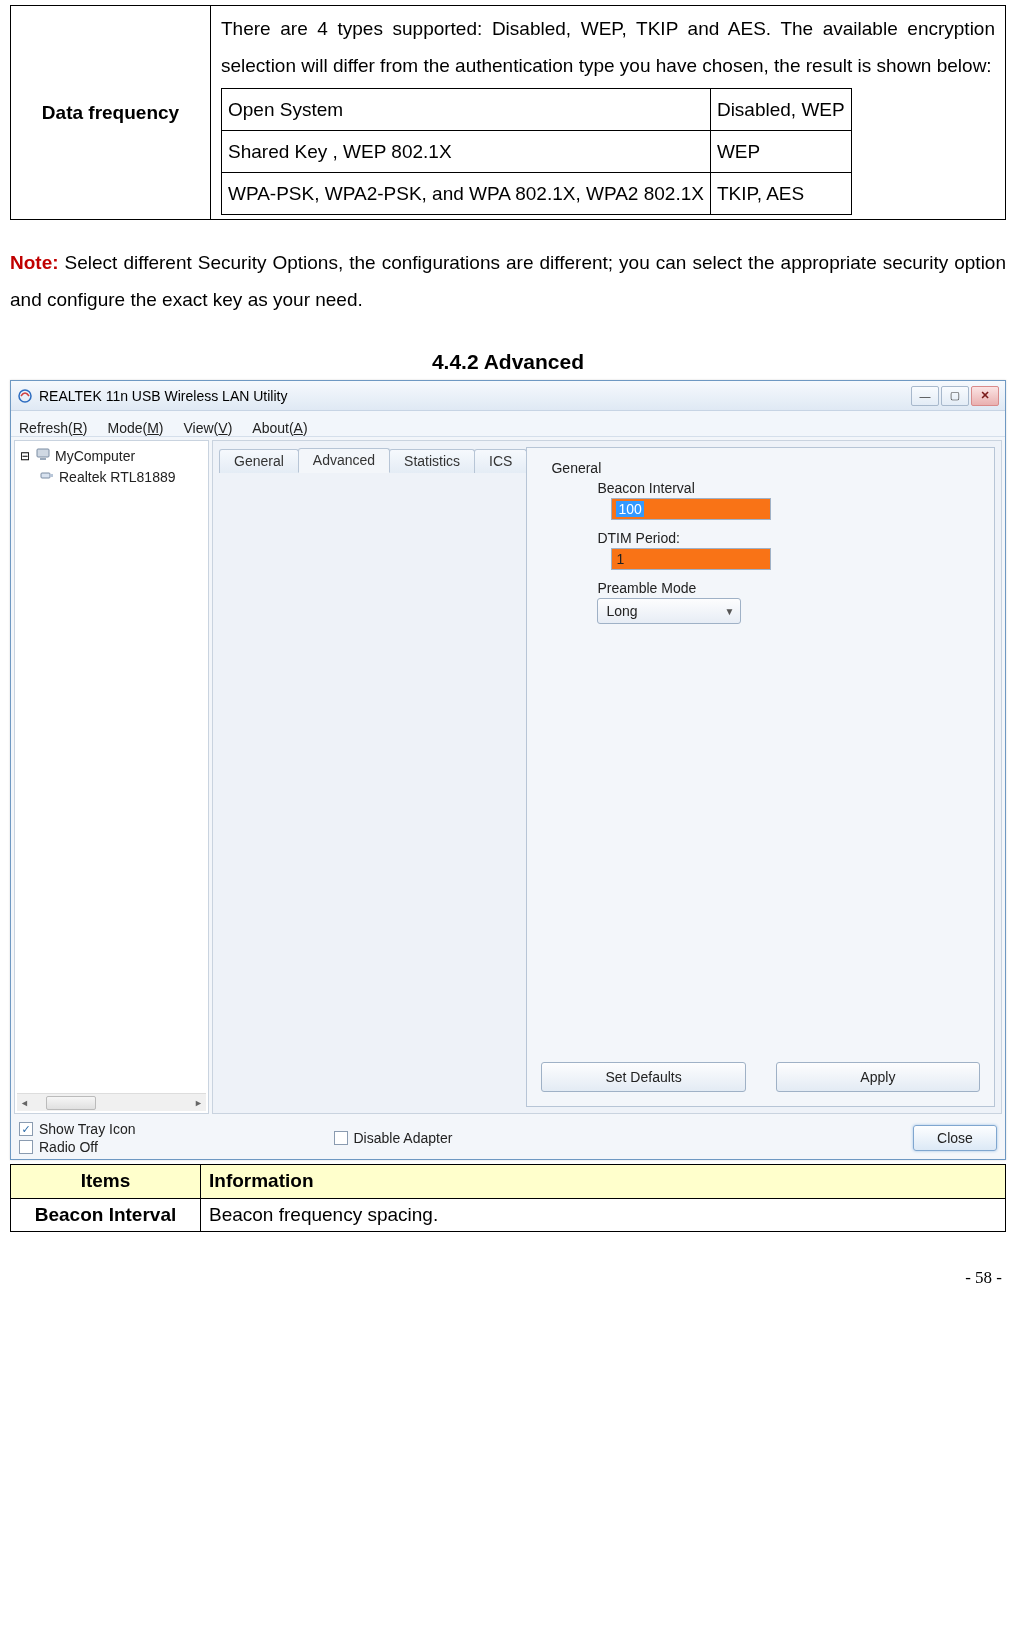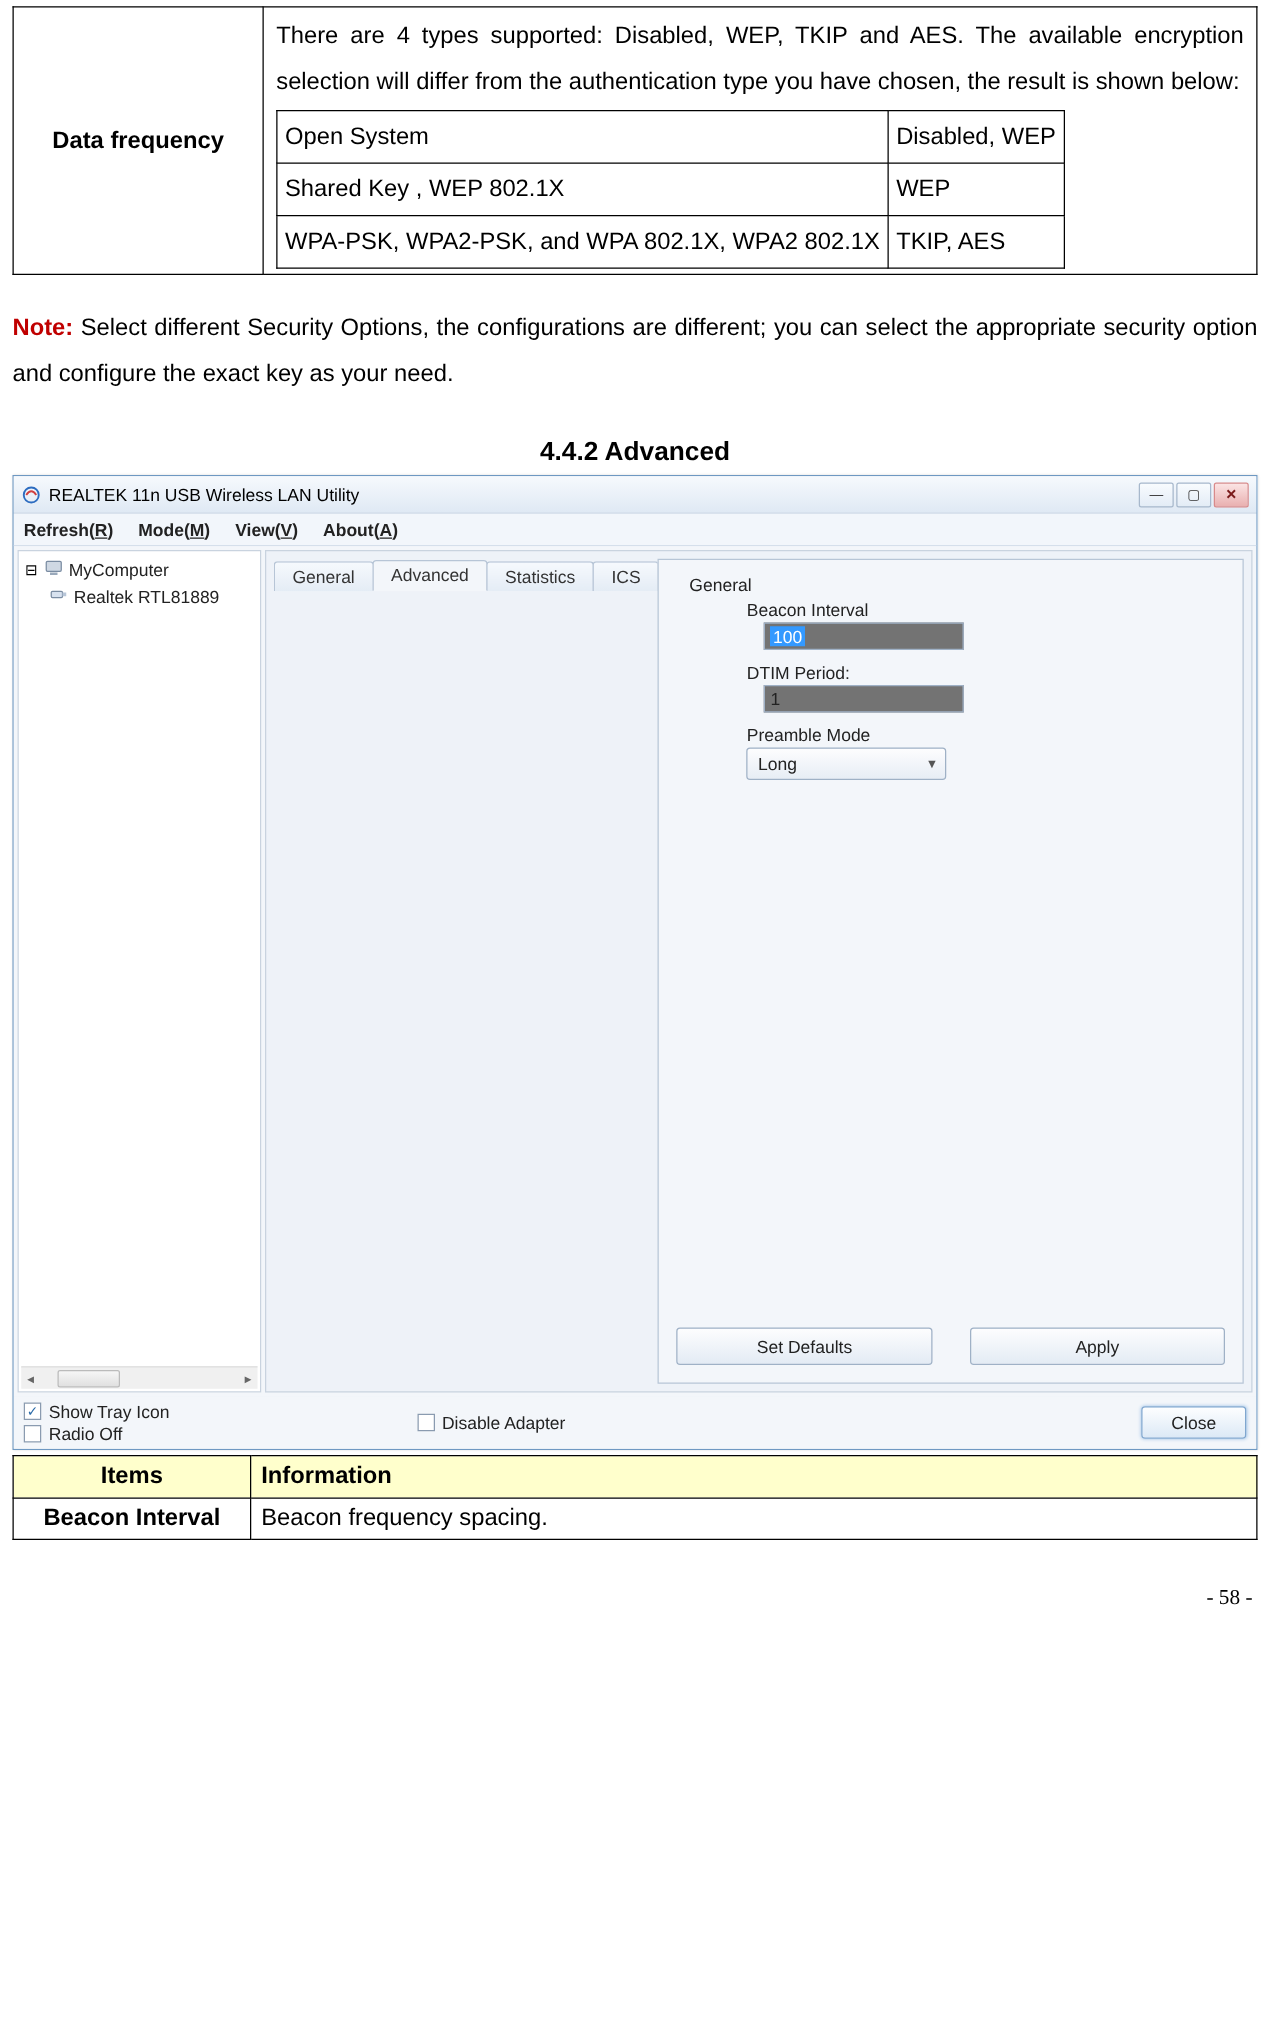--- a/index.html
+++ b/index.html
@@ -111,26 +111,25 @@
     border-radius: 2px;
     font-size: 11px;
     display: inline-flex; align-items: center; justify-content: center;
     color: #333;
   }
   .winbtn.close { background: linear-gradient(#fbe4e4,#e9b0b0); border-color:#d98a8a; color:#7a1a1a; font-weight:bold;}
   .menubar {
     height: 26px;
     padding: 0 8px;
     display: flex;
-    align-items: center;
+    align-items: flex-end;
     gap: 20px;
     background: #f2f6fb;
     border-bottom: 1px solid #d5dfeb;
     font-size: 14px;
-    font-weight: bold;
   }
   .menubar span u { text-decoration: underline; }
   .body-area {
     flex: 1;
     display: flex;
     background: #f3f6fa;
     overflow: hidden;
   }
   .tree {
     width: 195px;
@@ -190,30 +189,30 @@
     background:#f3f6fa;
     padding: 10px 14px;
     position:relative;
   }
   .fieldset-label { font-size:14px; margin: 2px 0 4px 10px; }
   .indent { margin-left: 56px; }
   .field-label { font-size:14px; margin: 4px 0 2px 0; }
   .text-input {
     width: 160px; height:22px;
     border:1px solid #9fb1c6;
-    background:#737373;
+    background:#f97316;
     font-size:14px;
     padding: 0 4px;
     display:inline-flex; align-items:center;
   }
   .text-input .sel {
     background:#3399ff; color:#fff; padding:0 2px;
   }
   .combo {
-    width:160px; height:26px;
+    width:144px; height:26px;
     border:1px solid #9fb1c6;
     border-radius:3px;
     background:linear-gradient(#fdfdfe,#e7edf5);
     display:inline-flex; align-items:center; justify-content:space-between;
     padding: 0 6px 0 8px;
     font-size:14px;
     gap:34px;
   }
   .combo .arrow { font-size:10px; color:#555;}
   .btnrow {

